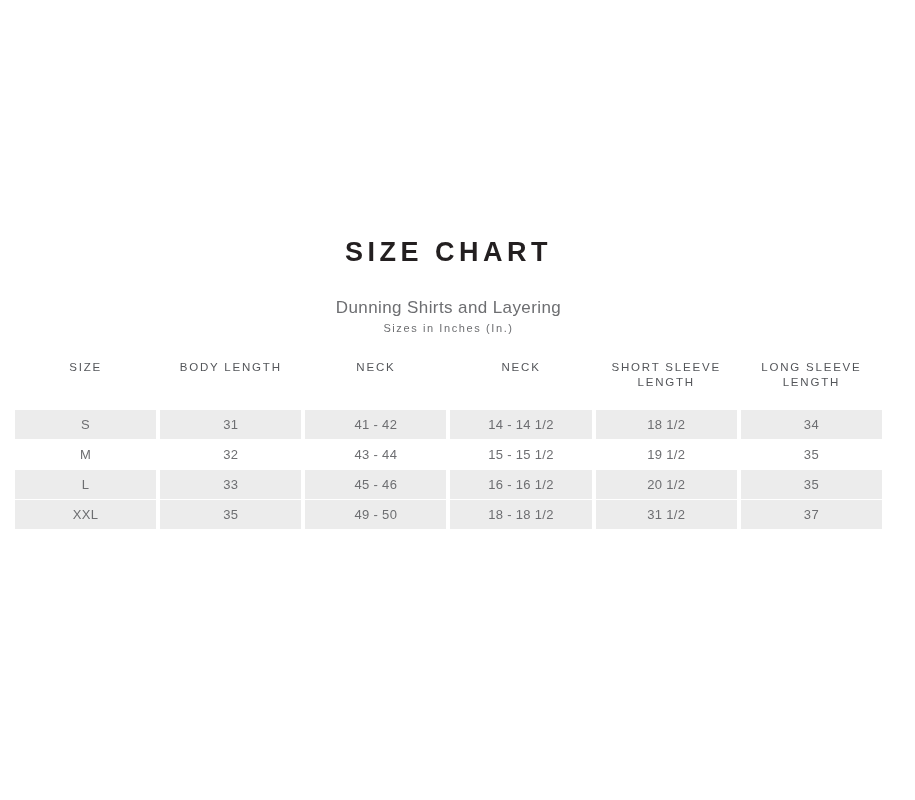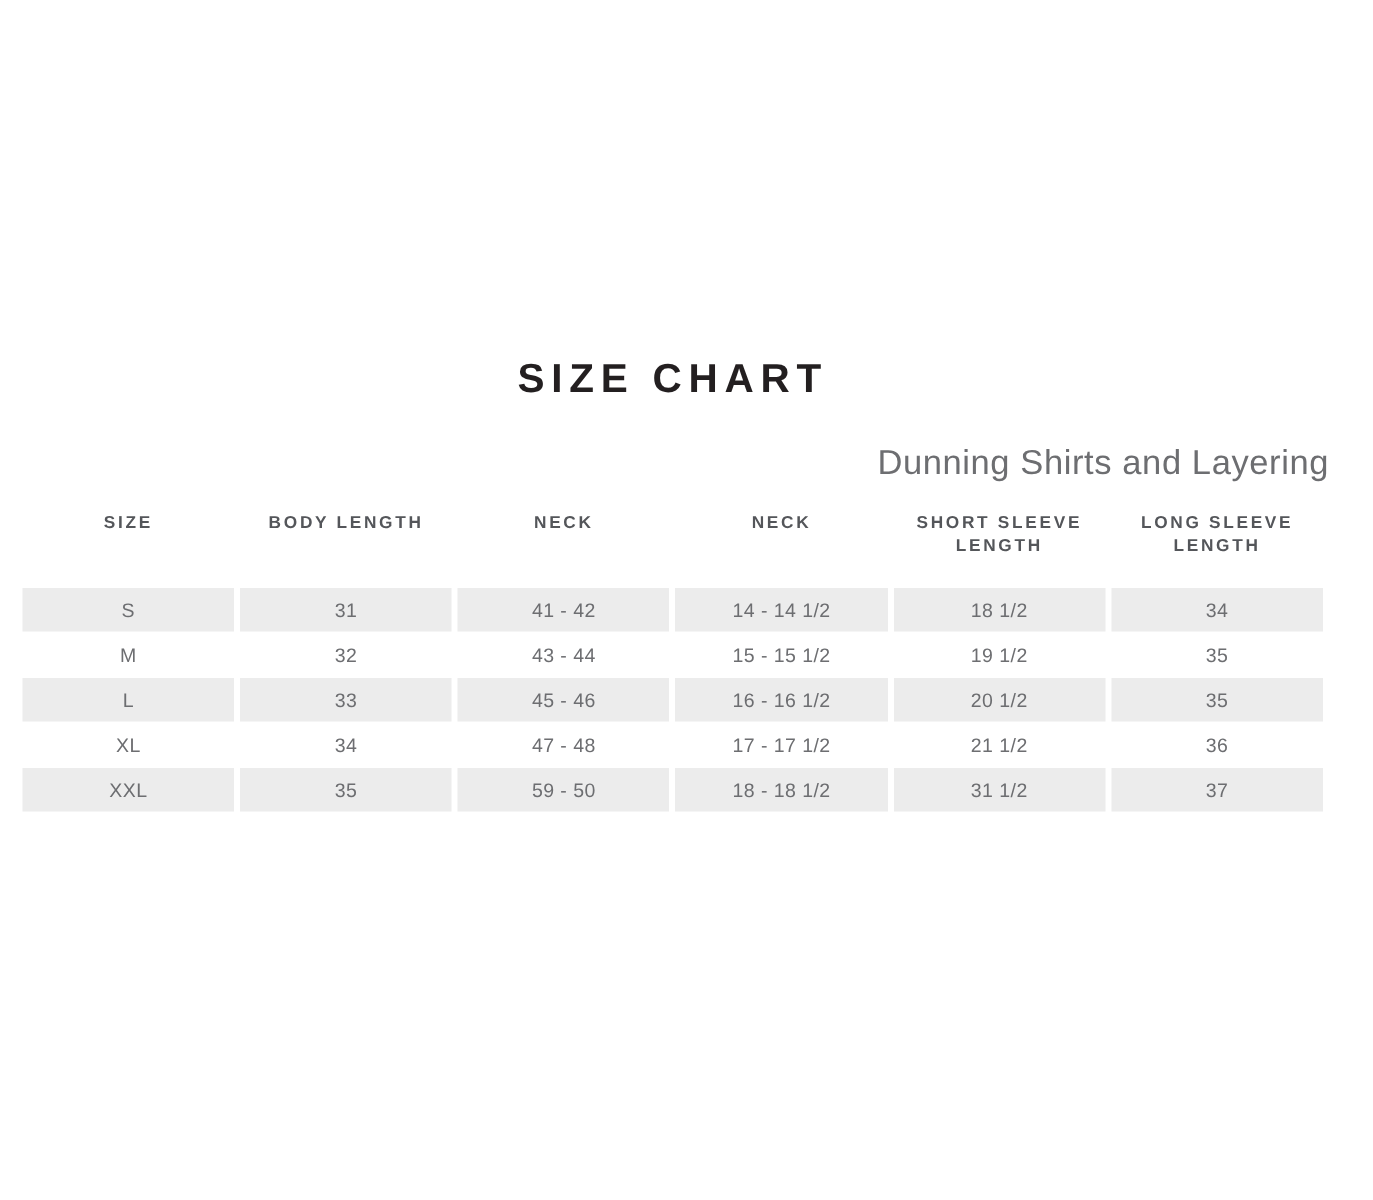--- a/index.html
+++ b/index.html
@@ -26,45 +26,44 @@
   .title {
     margin: 238px 0 0 0;
     font-size: 27px;
     line-height: 28px;
     font-weight: 600;
     letter-spacing: 4.5px;
     color: var(--title-color, #231f20);
   }
   .subtitle {
     margin: 33px 0 0 0;
-    font-size: 23px;
+    font-size: 17px;
     line-height: 18px;
     font-weight: 400;
     letter-spacing: 0.4px;
     color: var(--subtitle-color, #6d6e71);
-    text-align: right;
   }
   .note {
     margin: 4px 0 0 0;
     font-size: 11px;
     line-height: 14px;
     font-weight: 400;
     letter-spacing: 1.6px;
     color: var(--subtitle-color, #6d6e71);
   }
   table.size-table {
     margin-top: 24px;
     width: 100%;
     table-layout: fixed;
     border-collapse: separate;
     border-spacing: 4px 1px;
   }
   table.size-table th {
     vertical-align: top;
-    font-weight: 700;
+    font-weight: 400;
     font-size: 11.5px;
     line-height: 14.5px;
     letter-spacing: 1.8px;
     color: var(--header-color, #54565a);
     padding: 0 0 20px 0;
     white-space: pre-line;
   }
   table.size-table td {
     height: 29px;
     padding: 0;
@@ -79,20 +78,21 @@
     background: var(--shaded-bg, #ececec);
   }
 </style>
 </head>
 <body>
 
 <div class="page">
   <div class="content">
     <h1 class="title">SIZE CHART</h1>
     <div class="subtitle">Dunning Shirts and Layering</div>
+    <div class="note">Sizes in Inches (In.)</div>
 
     <table class="size-table">
       <thead>
         <tr>
             <th>SIZE</th>
             <th>BODY LENGTH</th>
             <th>NECK</th>
             <th>NECK</th>
             <th>SHORT SLEEVE
 LENGTH</th>
@@ -118,32 +118,24 @@
             <td>35</td>
           </tr>
           <tr class="shaded">
             <td>L</td>
             <td>33</td>
             <td>45 - 46</td>
             <td>16 - 16 1/2</td>
             <td>20 1/2</td>
             <td>35</td>
           </tr>
-          <tr>
-            <td>XL</td>
-            <td>34</td>
-            <td>47 - 48</td>
-            <td>17 - 17 1/2</td>
-            <td>21 1/2</td>
-            <td>36</td>
-          </tr>
           <tr class="shaded">
             <td>XXL</td>
             <td>35</td>
-            <td>59 - 50</td>
+            <td>49 - 50</td>
             <td>18 - 18 1/2</td>
             <td>31 1/2</td>
             <td>37</td>
           </tr>
         </tbody>
     </table>
   </div>
 </div>
 
 </body></html>

